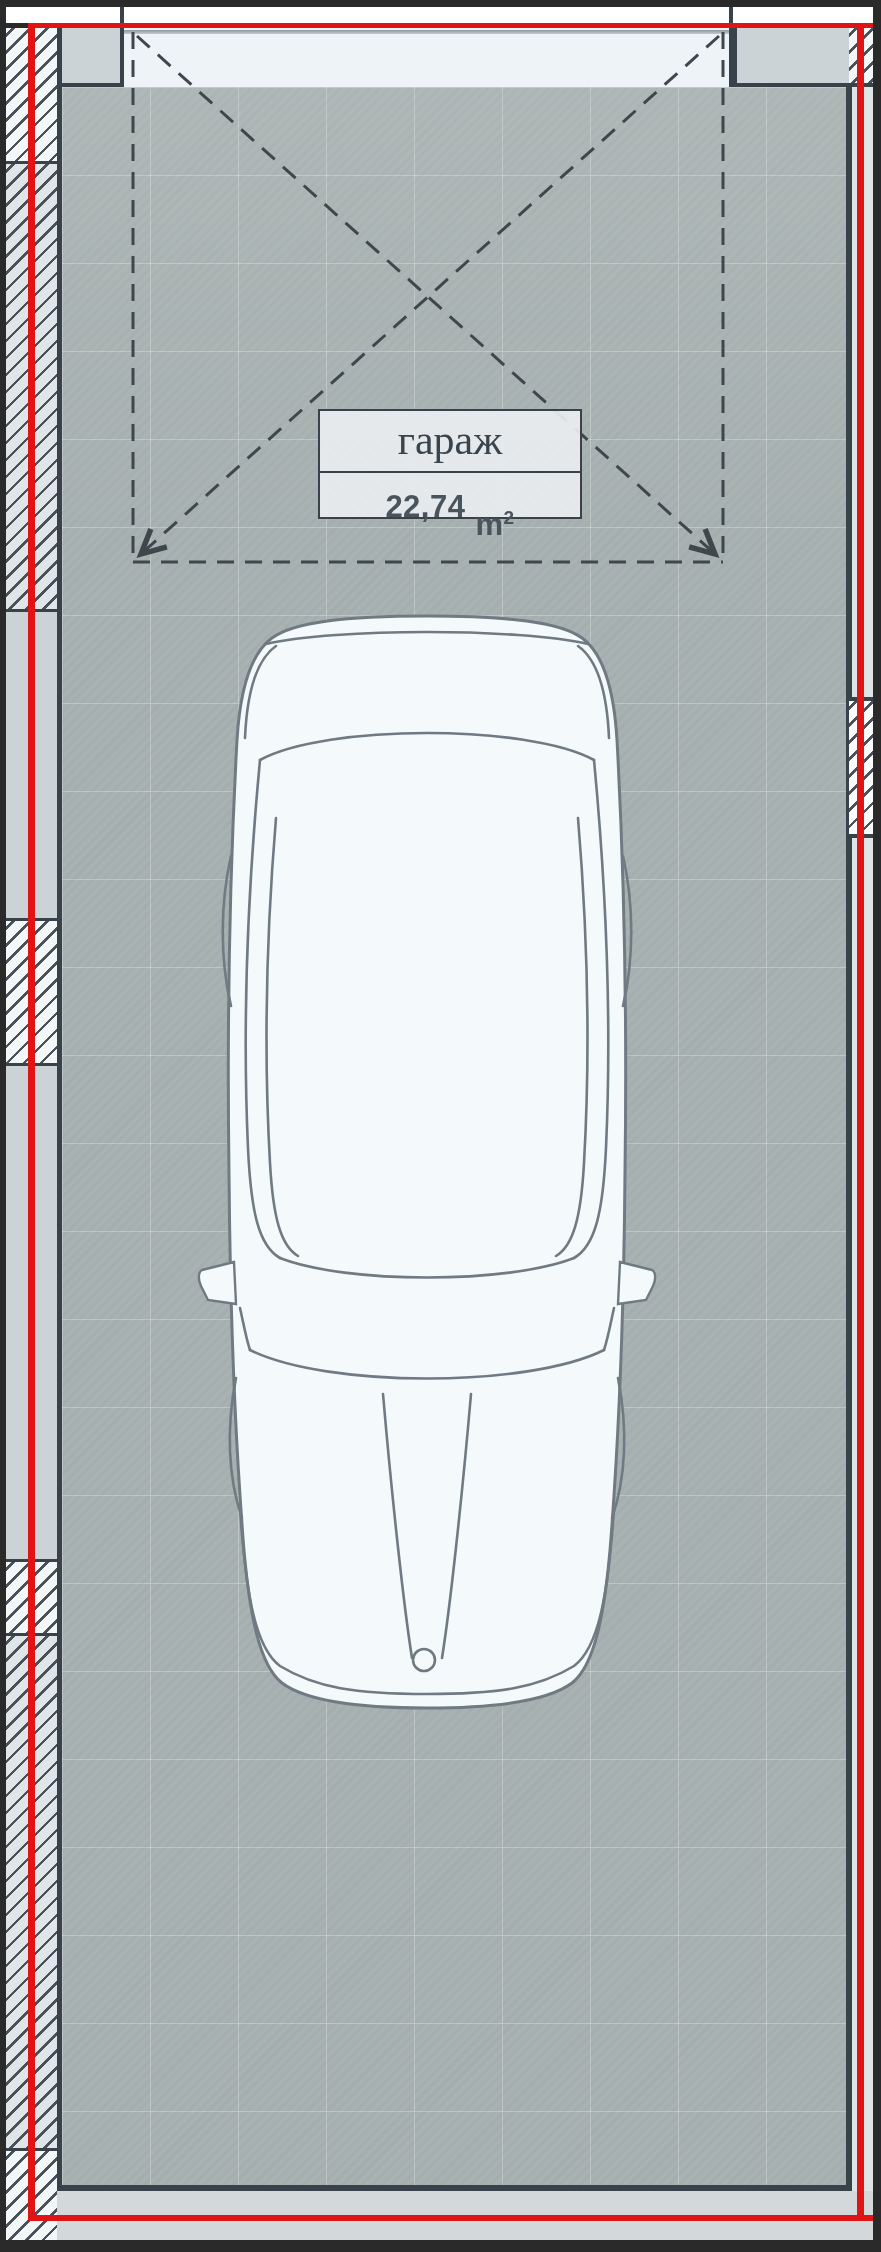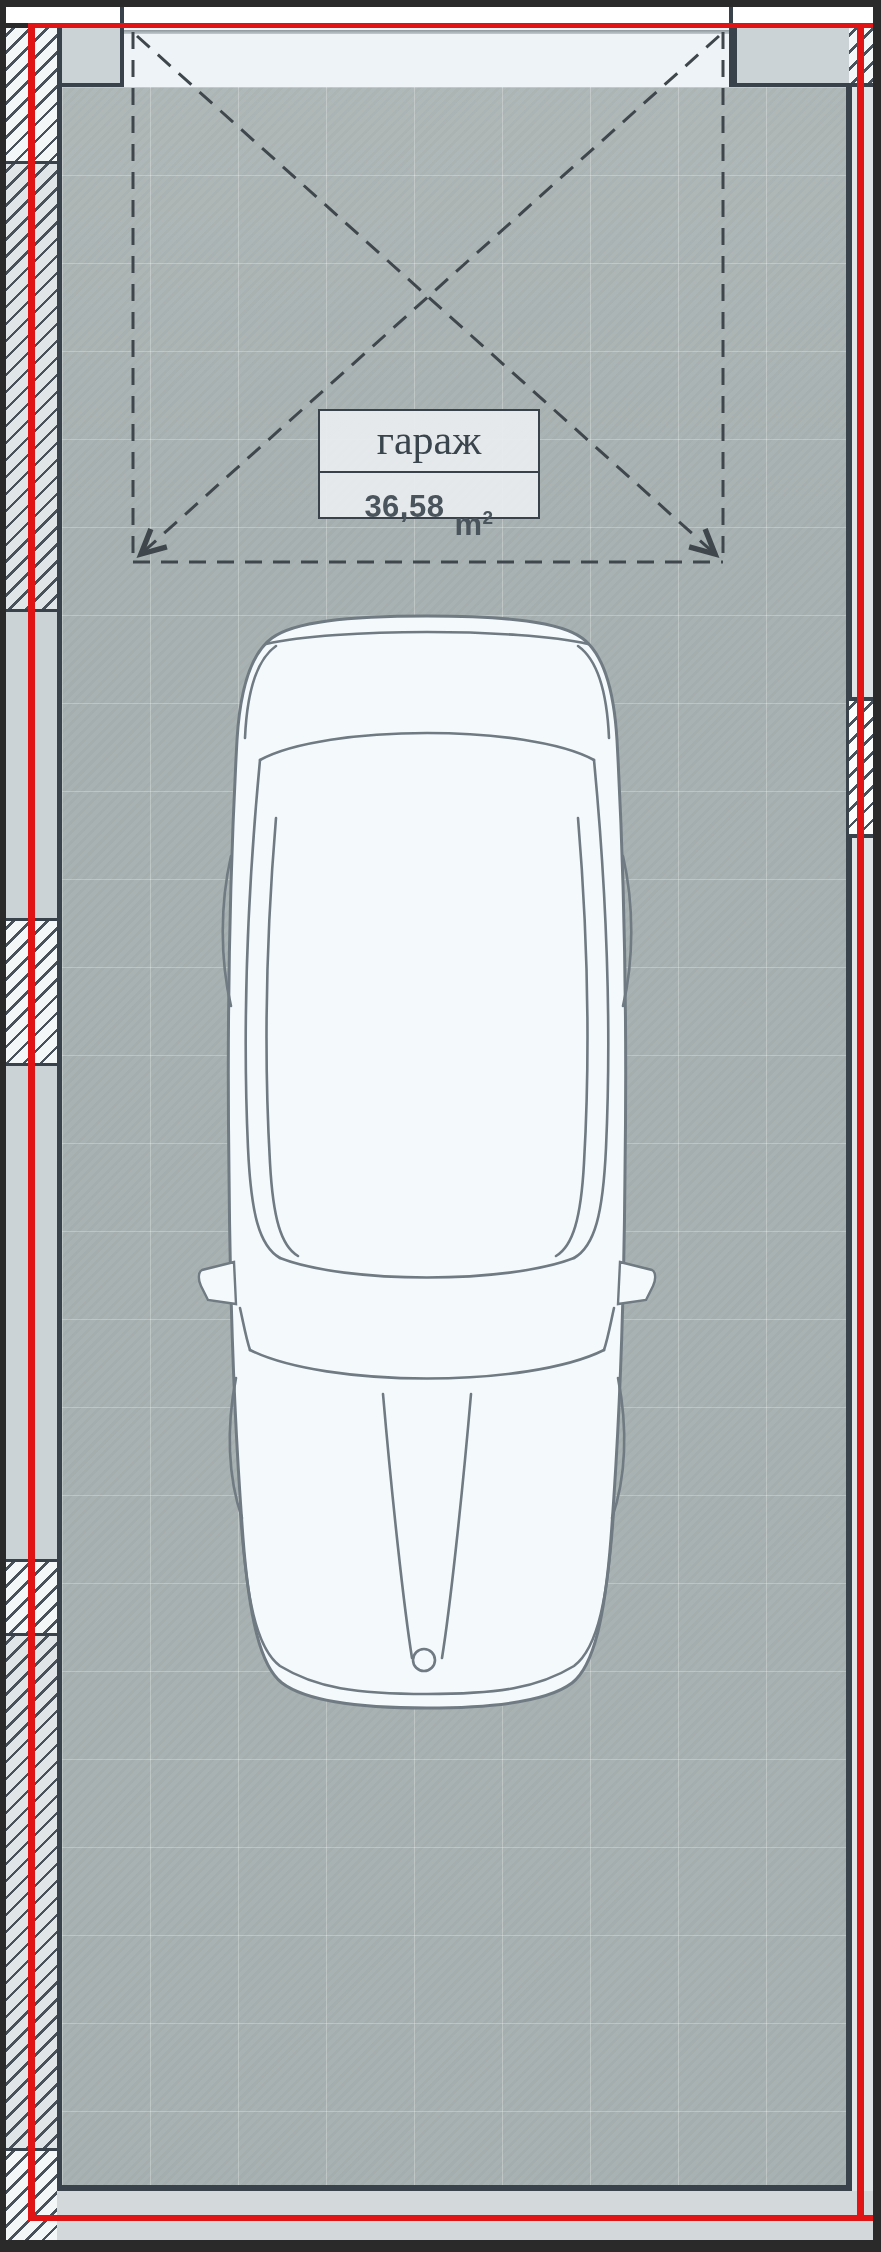--- a/index.html
+++ b/index.html
@@ -53,21 +53,21 @@
   
   .red{background:#e01414;}
   .red-top{left:28px;top:23px;width:845px;height:5px;}
   .red-bottom{left:28px;top:2215px;width:845px;height:6px;}
   .red-left{left:28px;top:23px;width:7px;height:2198px;}
   .red-right{left:857px;top:23px;width:7px;height:2198px;}
   
   svg.overlay{left:0;top:0;width:881px;height:2252px;pointer-events:none;}
   
   .room-label{
-    left:318px;top:409px;width:222px;height:110px;
+    left:318px;top:409px;width:264px;height:110px;
     background:rgba(233,237,239,.93);
     border:2px solid #39424a;box-sizing:border-box;
     display:flex;flex-direction:column;
   }
   .room-name{
     flex:0 0 62px;border-bottom:2px solid #39424a;
     display:flex;align-items:center;justify-content:center;
     font-family:"Liberation Serif",serif;font-size:42px;color:#39444c;
     line-height:1;padding-bottom:2px;box-sizing:border-box;
   }
@@ -173,21 +173,21 @@
 
       <path class="car-stroke" d="M44,900 C50,990 60,1040 84,1058 C120,1080 160,1086 231,1086 C302,1086 342,1080 378,1058 C402,1040 412,990 418,900"></path>
 
       <circle class="car-stroke" cx="228" cy="1052" r="11" fill="#f4f9fc"></circle>
     </g>
   </svg>
 
   <div class="abs room-label">
     <div class="room-name">гараж</div>
     <div class="room-area">
-      <span>36,58</span>
+      <span>22,74</span>
       <span class="unit"><span>m</span><sup>2</sup></span>
     </div>
   </div>
 
   <div class="abs red red-top"></div>
   <div class="abs red red-left"></div>
   <div class="abs red red-right"></div>
   <div class="abs red red-bottom"></div>
 
 </div>

